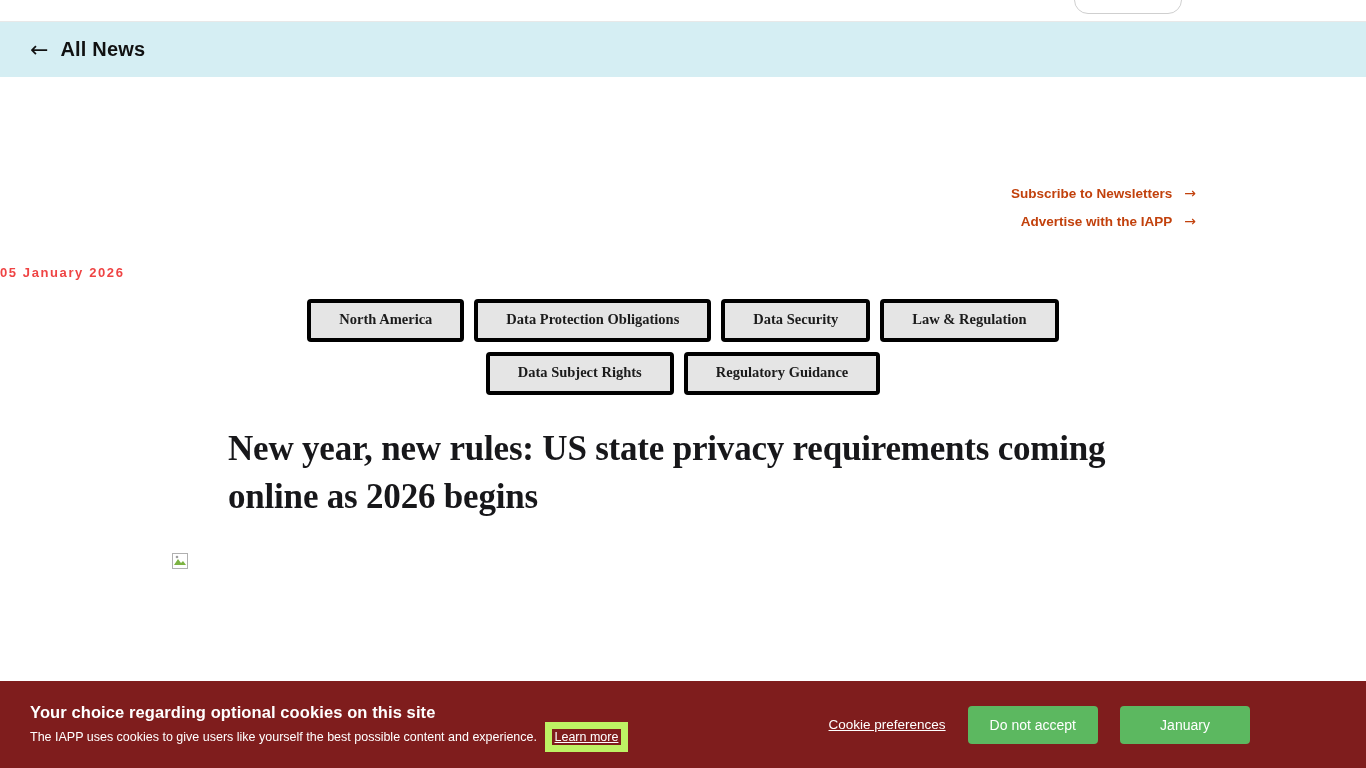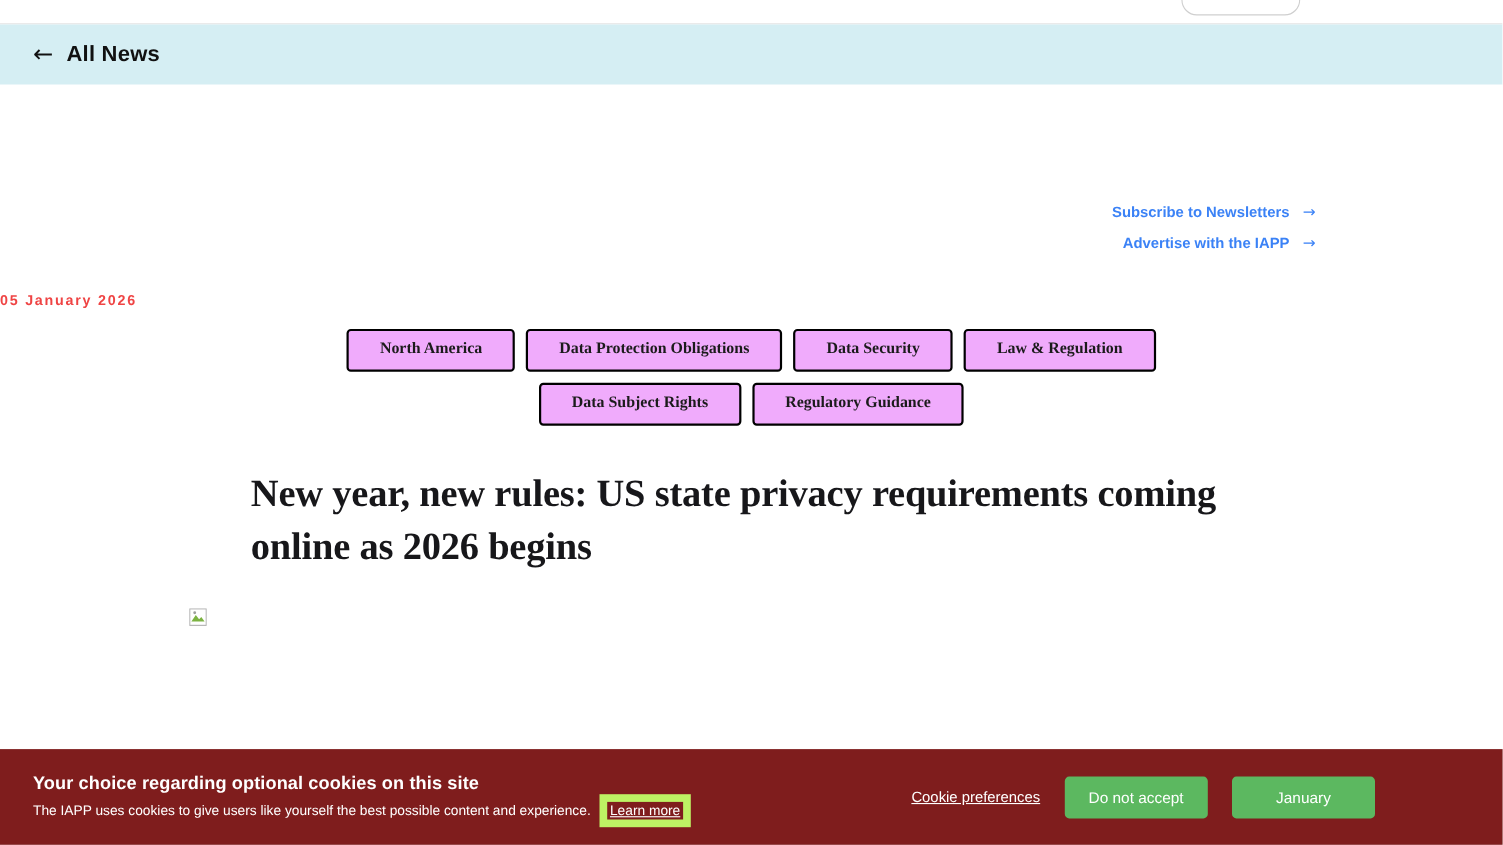--- a/index.html
+++ b/index.html
@@ -68,21 +68,21 @@
 
   .side-links {
     position: absolute;
     right: 170px;
     top: 108px;
     text-align: right;
   }
   .side-link {
     display: block;
     text-decoration: none;
-    color: #3b82f6;
+    color: #c2410c;
     font-size: 13.5px;
     font-weight: bold;
     margin-bottom: 12px;
     white-space: nowrap;
   }
   .side-link .arrow {
     display: inline-block;
     margin-left: 12px;
     font-family: "DejaVu Sans", sans-serif;
     font-weight: normal;
@@ -107,23 +107,23 @@
     left: 0;
     right: 0;
     top: 222px;
     display: flex;
     flex-wrap: wrap;
     justify-content: center;
     gap: 10px 10px;
     padding: 0 250px;
   }
   .tag {
-    border: 2px solid #000000;
+    border: 4px solid #000000;
     border-radius: 4px;
-    background: #f0abfc;
+    background: #e5e5e5;
     padding: 9px 28px 10px;
     font-size: 14.5px;
     font-weight: bold;
     color: #1b1b1b;
     font-family: "Liberation Serif", serif;
     white-space: nowrap;
     cursor: pointer;
     line-height: 1.1;
   }
 

